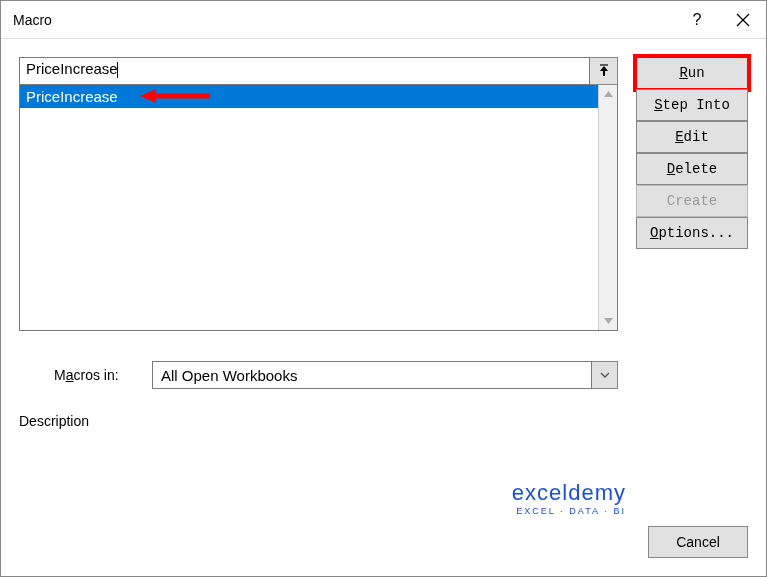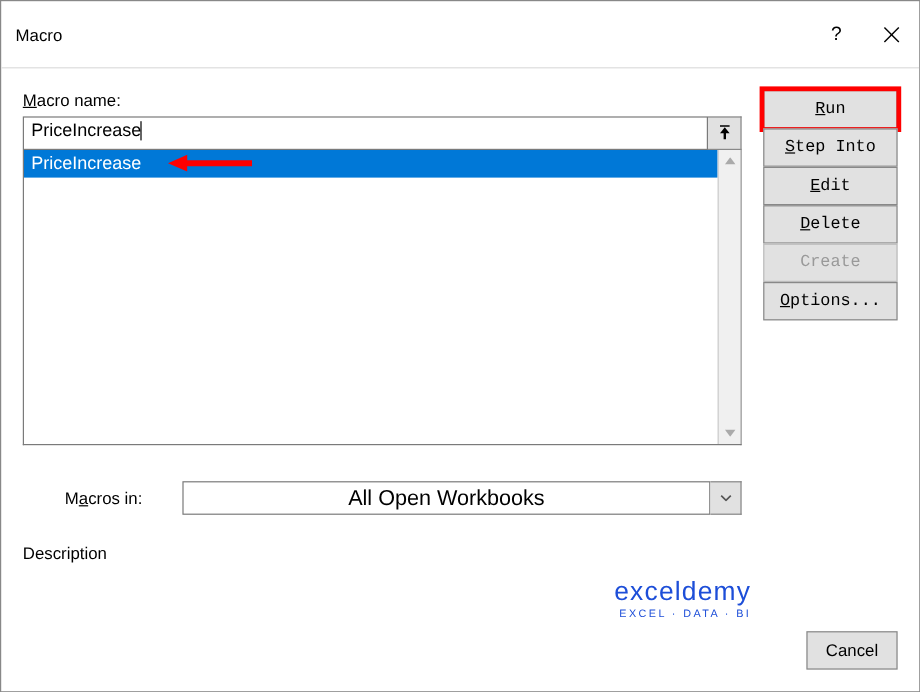--- a/index.html
+++ b/index.html
@@ -6,21 +6,21 @@
     body {
       font-family: "Segoe UI", Tahoma, sans-serif;
       font-size: 14px;
       background: #fff;
       width: 767px;
       height: 577px;
       position: relative;
       border: 1px solid #888;
     }
     .titlebar {
-      height: 56px;
+      height: 38px;
       display: flex;
       align-items: center;
       padding: 0 0 0 12px;
       border-bottom: 1px solid #ddd;
     }
     .titlebar .title {
       flex: 1;
       font-size: 14px;
       color: #000;
     }
@@ -136,25 +136,24 @@
     .macros-in-label { width: 88px; }
     .macros-in-select-wrap {
       flex: 1;
       display: flex;
     }
     .macros-in-select {
       flex: 1;
       height: 28px;
       border: 1px solid #7a7a7a;
       padding: 3px 8px;
-      font-size: 18px;
+      font-size: 15px;
       background: #fff;
       display: flex;
       align-items: center;
-      justify-content: center;
     }
     .macros-in-btn {
       width: 26px;
       height: 28px;
       border: 1px solid #888;
       border-left: none;
       background: #e1e1e1;
       display: flex;
       align-items: center;
       justify-content: center;
@@ -182,21 +181,21 @@
     }
     .btn.highlighted {
       outline: 4px solid #ff0000;
       outline-offset: -1px;
     }
     .bottom-row {
       position: absolute;
       bottom: 18px;
       right: 18px;
     }
-    .cancel-btn { width: 76px; }
+    .cancel-btn { width: 100px; }
     .watermark {
       position: absolute;
       bottom: 60px;
       right: 140px;
       text-align: right;
       color: #1d4ed8;
       pointer-events: none;
     }
     .watermark .wm-title { font-size: 22px; font-weight: 400; letter-spacing: 1px; }
     .watermark .wm-sub { font-size: 9px; letter-spacing: 2px; }
@@ -221,23 +220,20 @@
     <svg width="14" height="14" viewBox="0 0 14 14">
       <line x1="1" y1="1" x2="13" y2="13" stroke="#000" stroke-width="1.2"></line>
       <line x1="13" y1="1" x2="1" y2="13" stroke="#000" stroke-width="1.2"></line>
     </svg>
   </div>
 </div>
 
 <div class="content">
   <div class="left-col">
 
-    <label class="label">
-      <span class="underline">M</span>acro name:
-    </label>
 
     <div class="macro-name-row">
       <div class="macro-name-input">
         <span>PriceIncrease</span><span class="caret"></span>
       </div>
       <div class="macro-name-btn">
         <svg width="14" height="14" viewBox="0 0 14 14">
           <path d="M7 2 L11 7 L8 7 L8 12 L6 12 L6 7 L3 7 Z" fill="#000"></path>
           <line x1="3" y1="1" x2="11" y2="1" stroke="#000" stroke-width="1.2"></line>
         </svg>

